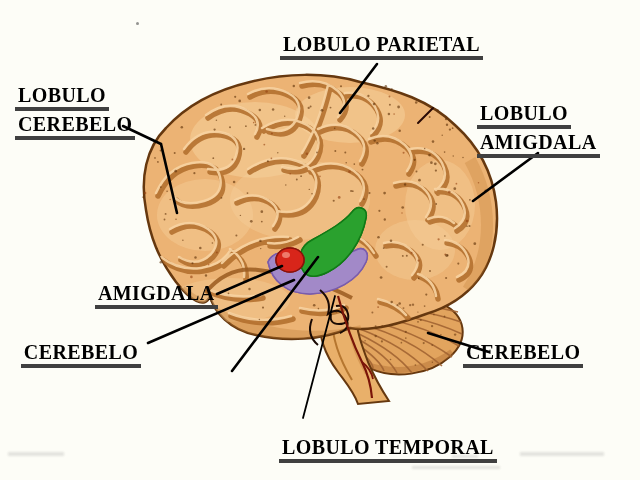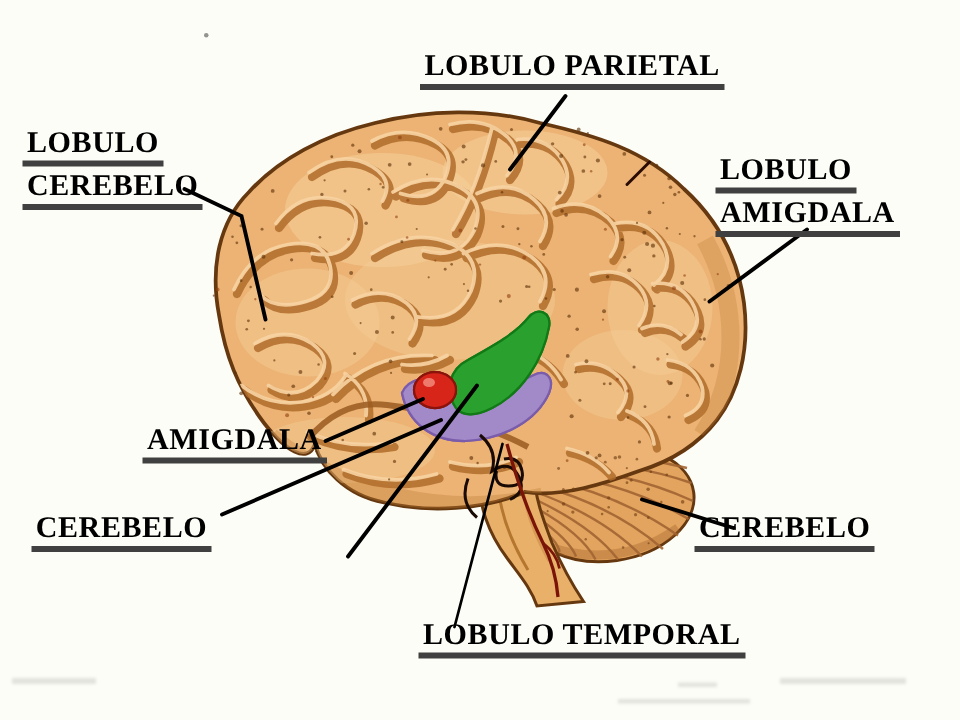--- a/index.html
+++ b/index.html
@@ -379,21 +379,21 @@
 
   <div class="lbl center" style="left:14px;top:341px;width:134px;">
     <span class="ln">CEREBELO</span>
   </div>
 
 
   <div class="lbl" style="left:463px;top:341px;">
     <span class="ln">CEREBELO</span>
   </div>
 
-  <div class="lbl" style="left:279px;top:412px;text-align:center;">
+  <div class="lbl" style="left:279px;top:436px;text-align:center;">
     <span class="ln">LOBULO TEMPORAL</span>
   </div>
 
   <div class="smudge" style="left:8px;top:452px;width:56px;height:4px;"></div>
   <div class="smudge" style="left:452px;top:455px;width:26px;height:3px;"></div>
   <div class="smudge" style="left:520px;top:452px;width:84px;height:4px;"></div>
   <div class="smudge" style="left:412px;top:466px;width:88px;height:3px;"></div>
   <div class="speck" style="left:136px;top:22px;"></div>
 </div>
 

